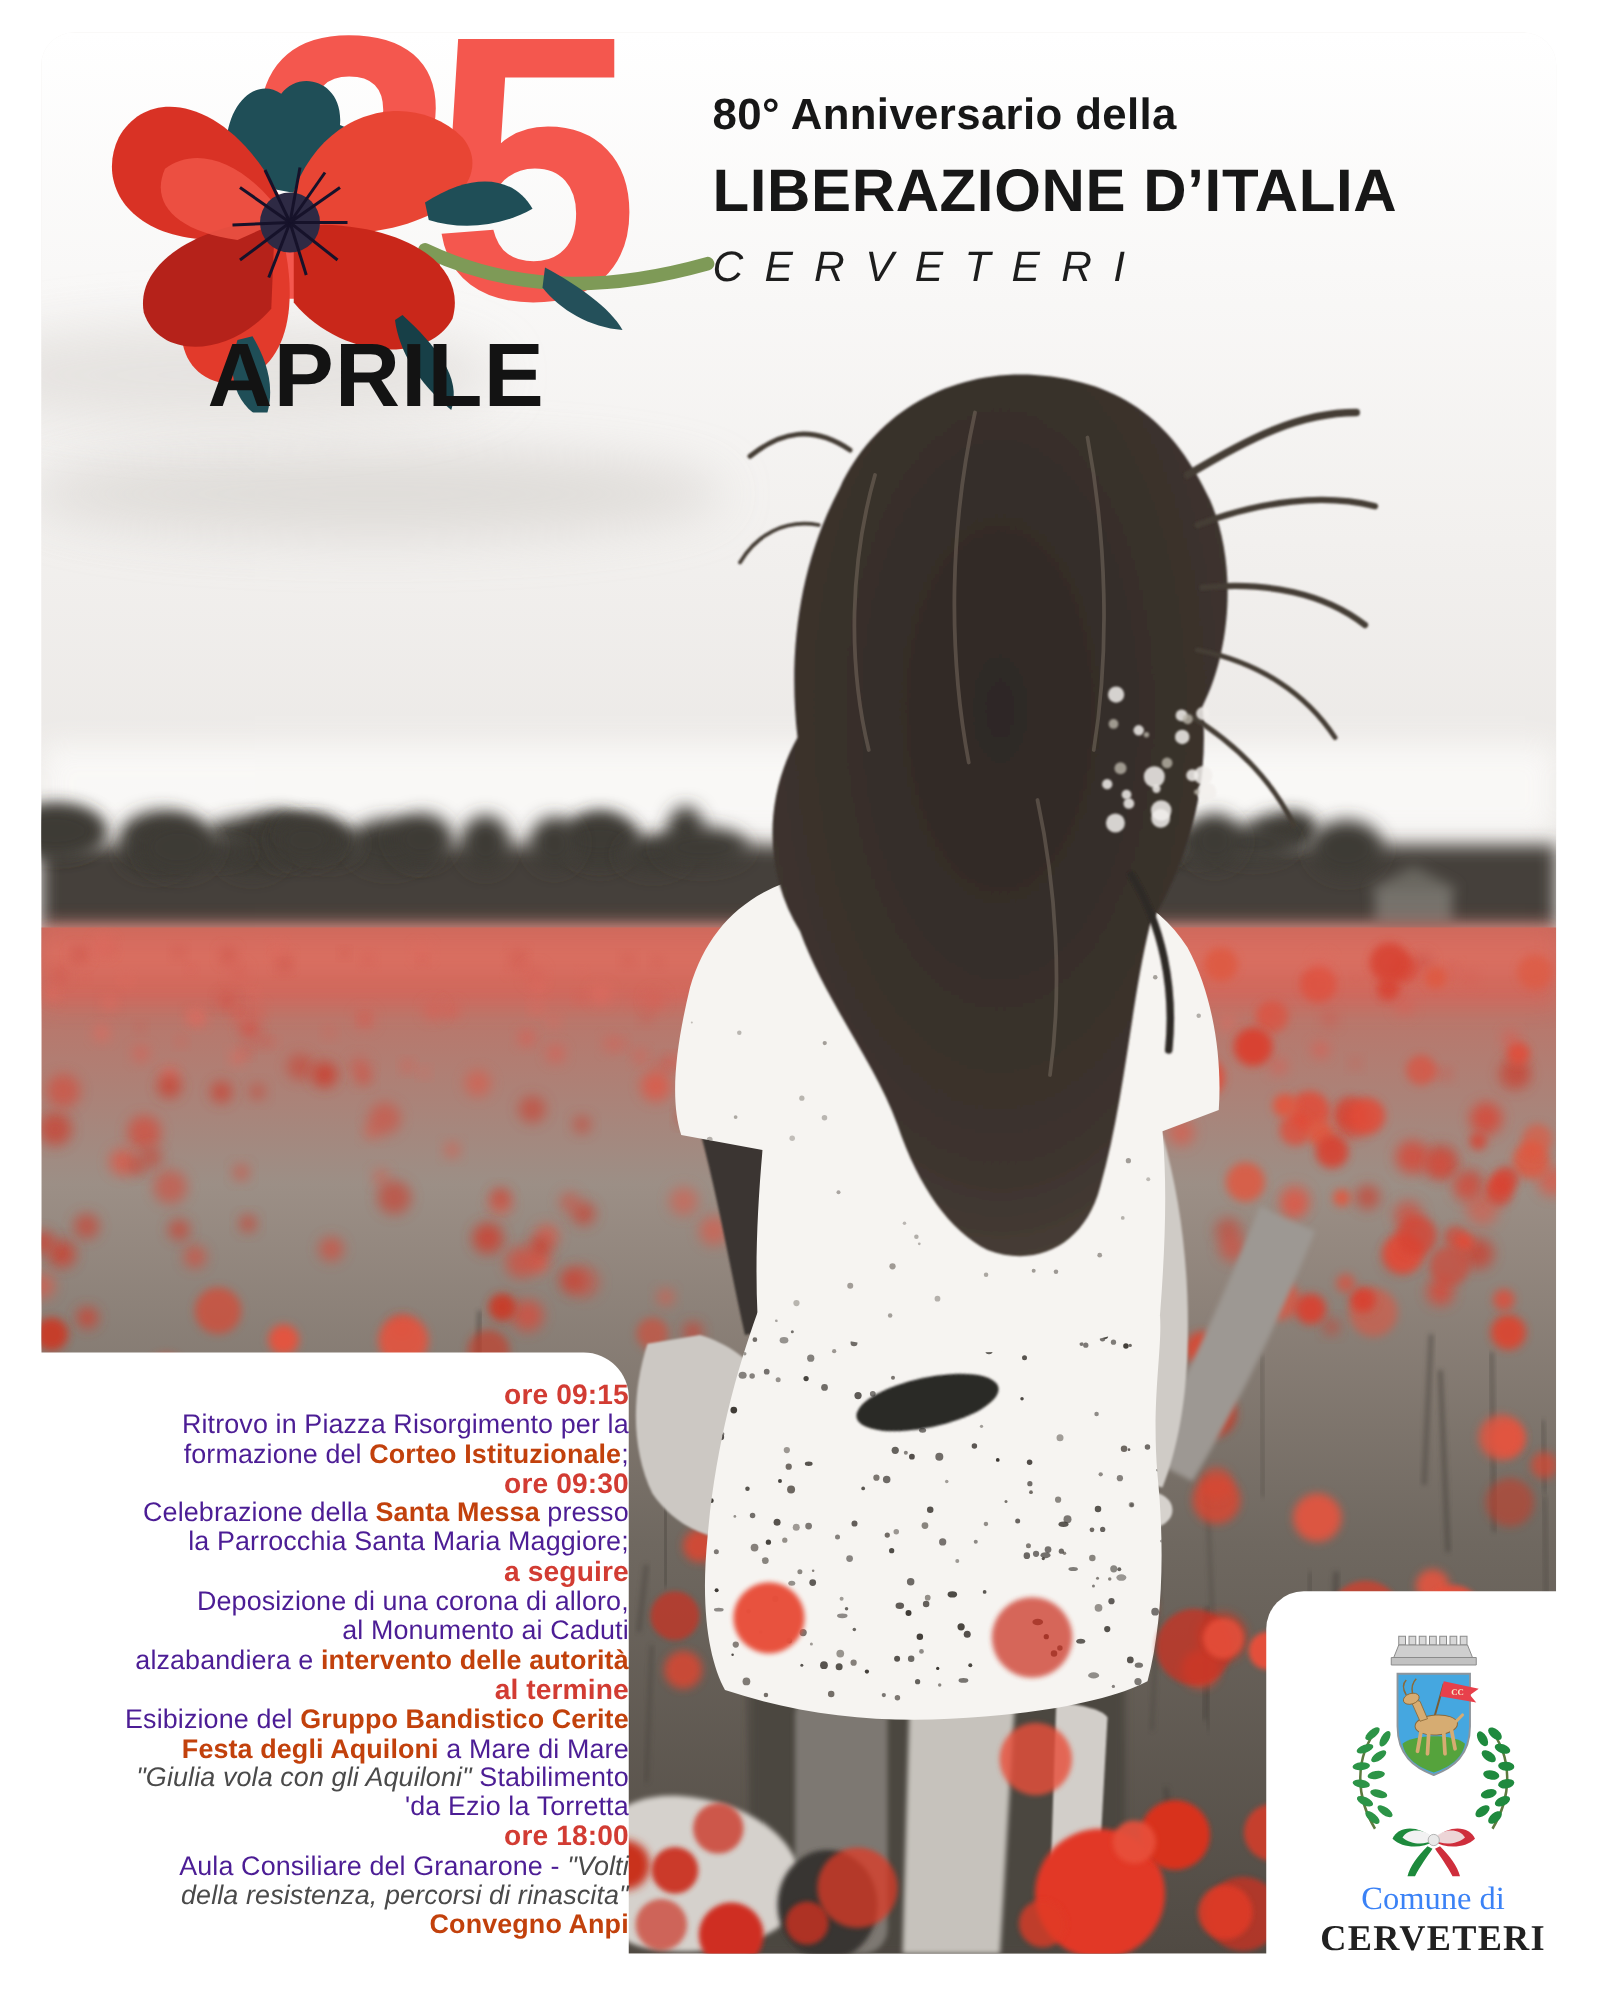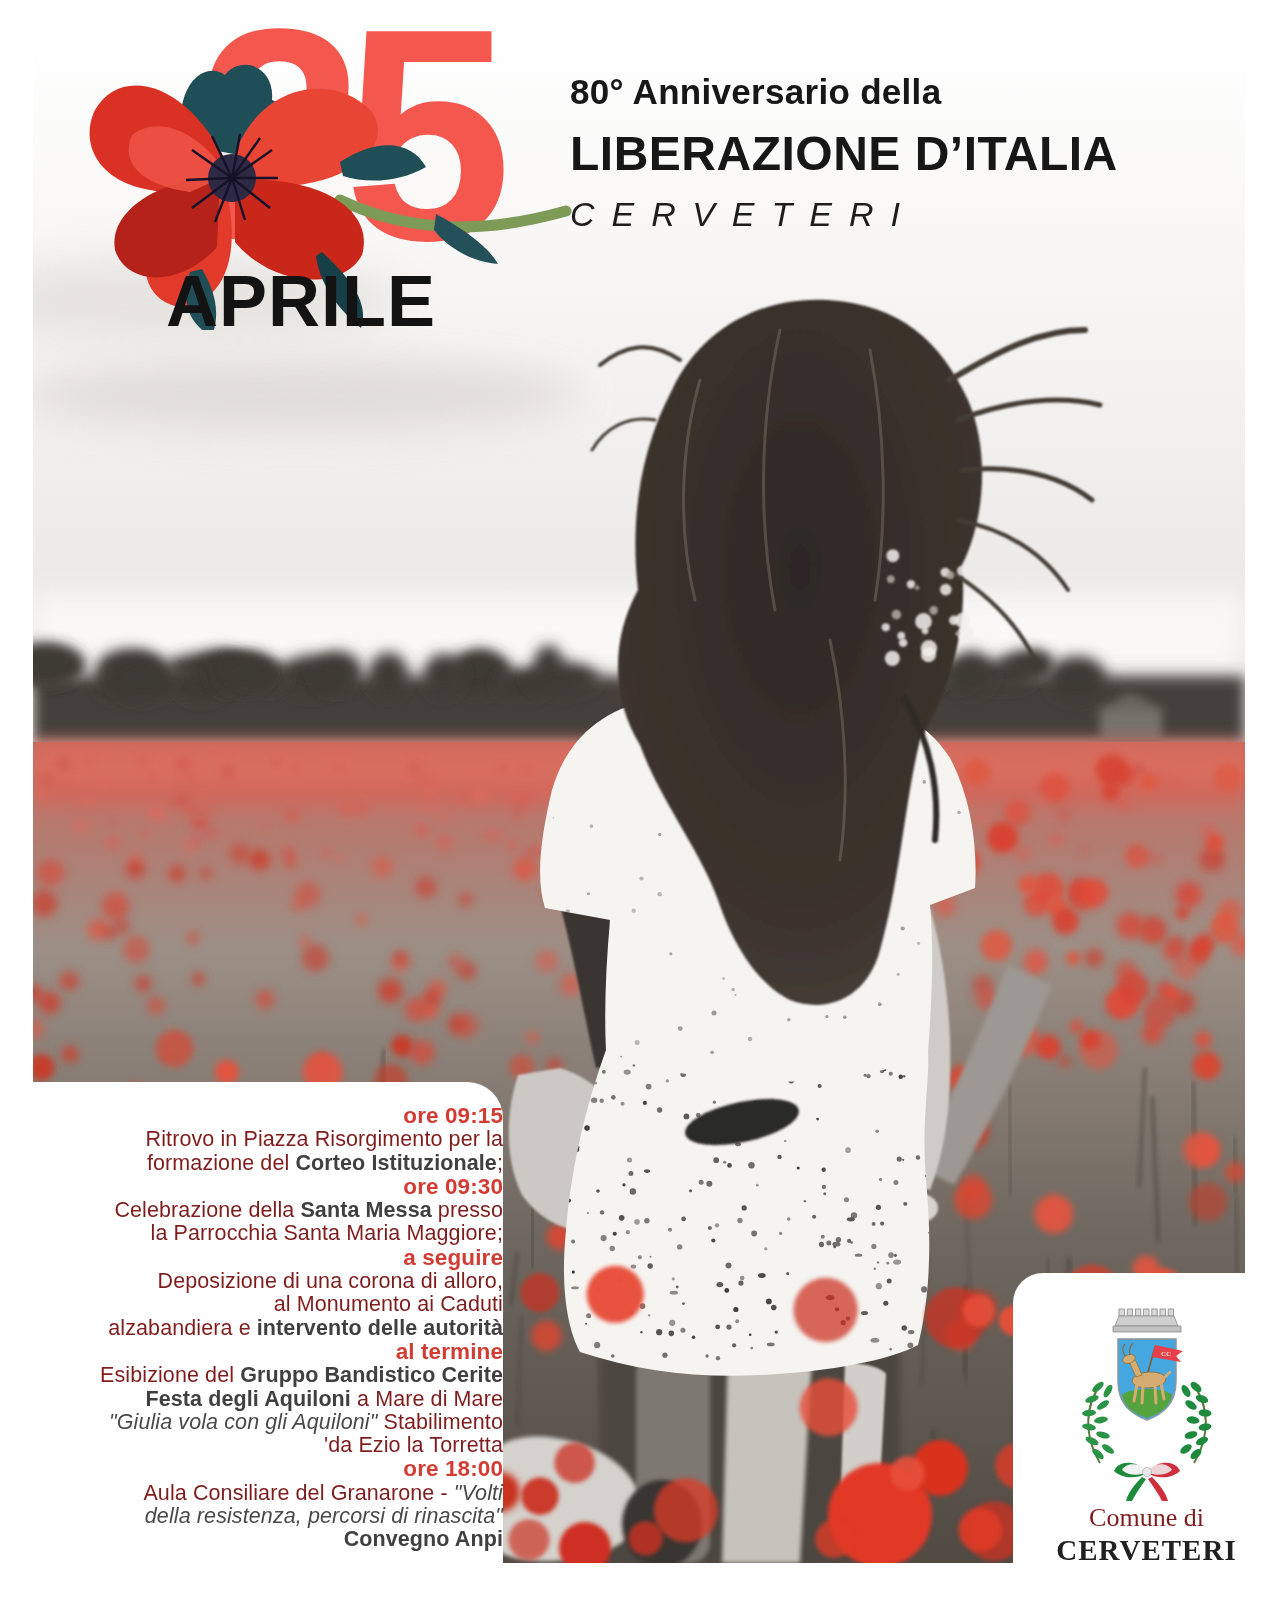--- a/index.html
+++ b/index.html
@@ -22,29 +22,29 @@
   .title{position:absolute;left:570px;top:72px;z-index:5;color:#171717;}
   .t1{font-size:35px;font-weight:700;letter-spacing:.3px;}
   .t2{font-size:48px;font-weight:700;letter-spacing:.5px;margin-top:14px;}
   .t3{font-size:34px;font-style:italic;font-weight:400;letter-spacing:17px;margin-top:14px;color:#1d1d1d;}
 
   
   .sched{position:absolute;left:0;top:1082px;width:503px;height:518px;background:#ffffff;
          border-radius:0 36px 0 0;z-index:6;box-sizing:border-box;padding:22px 0 0 48px;}
   .sline{font-size:21.5px;line-height:23.3px;color:#3b3b3b;white-space:nowrap;letter-spacing:.1px;text-align:right;}
   .sg-label{color:var(--accent-red,#d23c33);font-weight:700;font-size:22.5px;}
-  .sg-b{font-weight:700;color:#404040;}
+  .sg-b{font-weight:700;color:#c2410c;}
   .sg-i{font-style:italic;color:#4a4a4a;}
-  .sg-n{color:#7f1d1d;}
+  .sg-n{color:#4c1d95;}
 
   
   .muni{position:absolute;right:0;top:1273px;width:267px;height:327px;background:#ffffff;
         border-radius:30px 0 0 0;z-index:6;text-align:center;}
   .coa{width:172px;height:216px;margin-top:14px;}
-  .muni-l1{font-family:"Liberation Serif", serif;font-size:26px;color:#7f1d1d;margin-top:-4px;}
+  .muni-l1{font-family:"Liberation Serif", serif;font-size:26px;color:#3b82f6;margin-top:-4px;}
   .muni-l2{font-family:"Liberation Serif", serif;font-size:29px;font-weight:700;letter-spacing:1px;
            color:#212121;margin-top:1px;}
 </style>
 </head>
 <body>
 
 <div class="poster">
 
   <div class="photo">
     <svg id="scene" viewBox="33 26 1212 1537" preserveAspectRatio="none">

